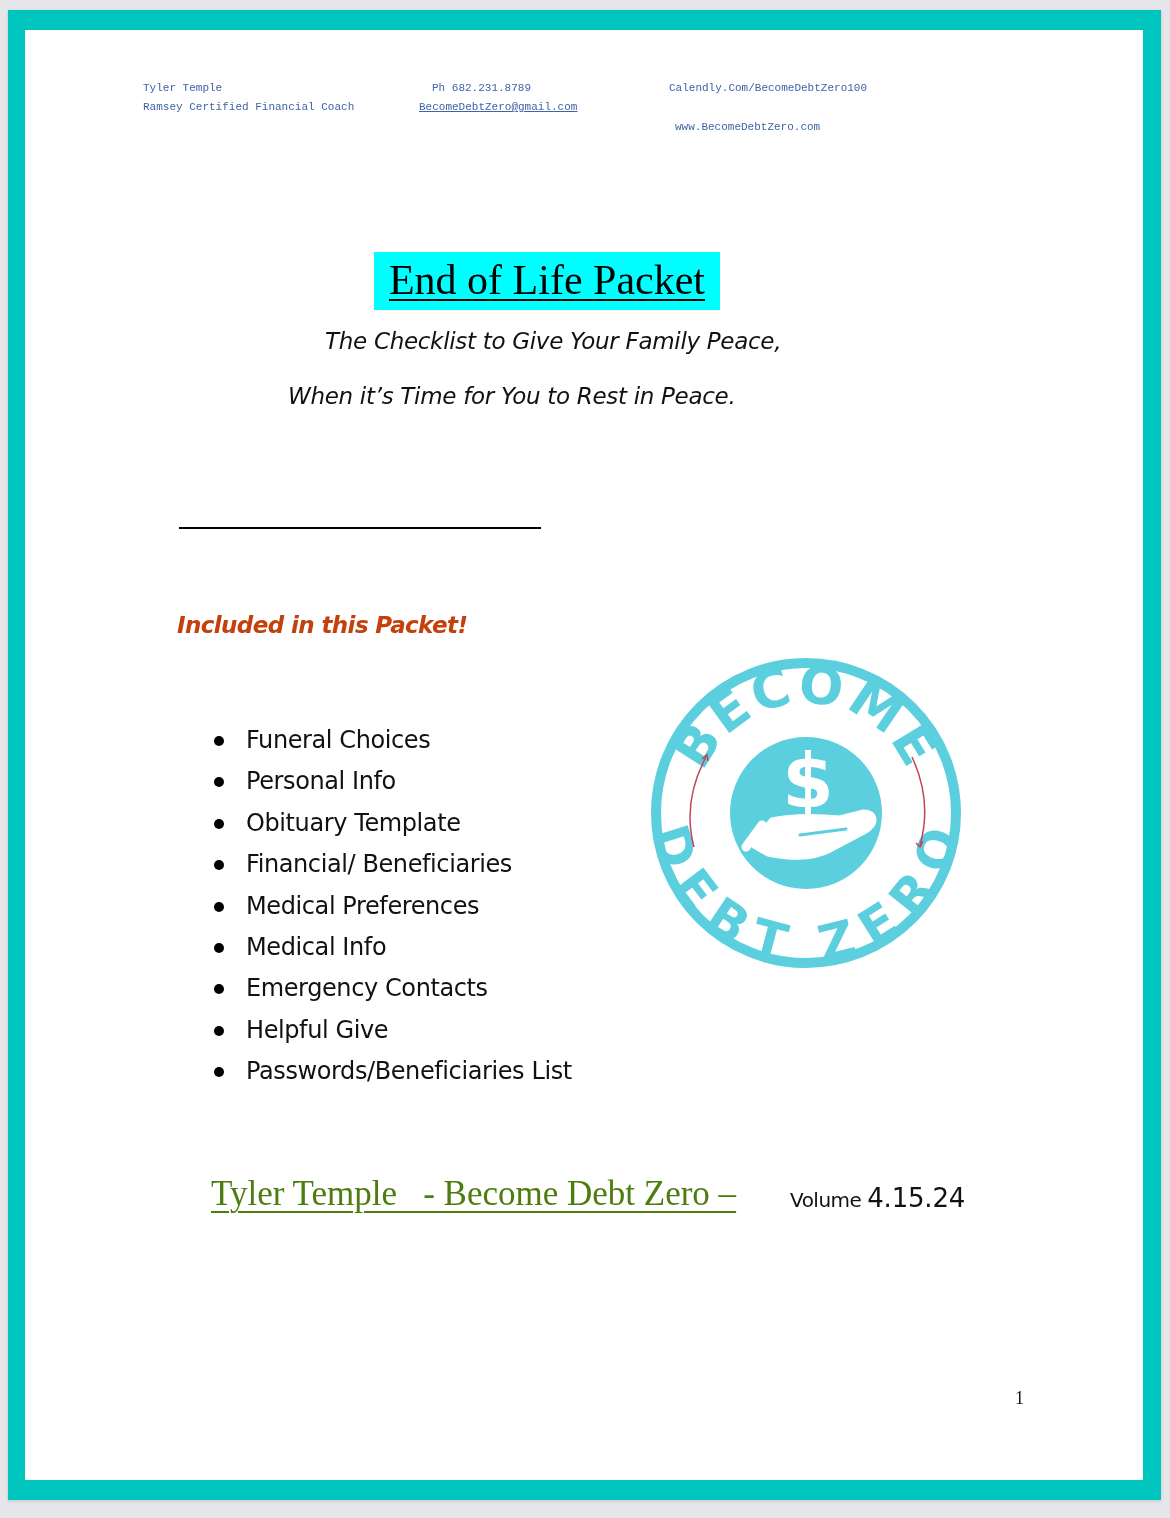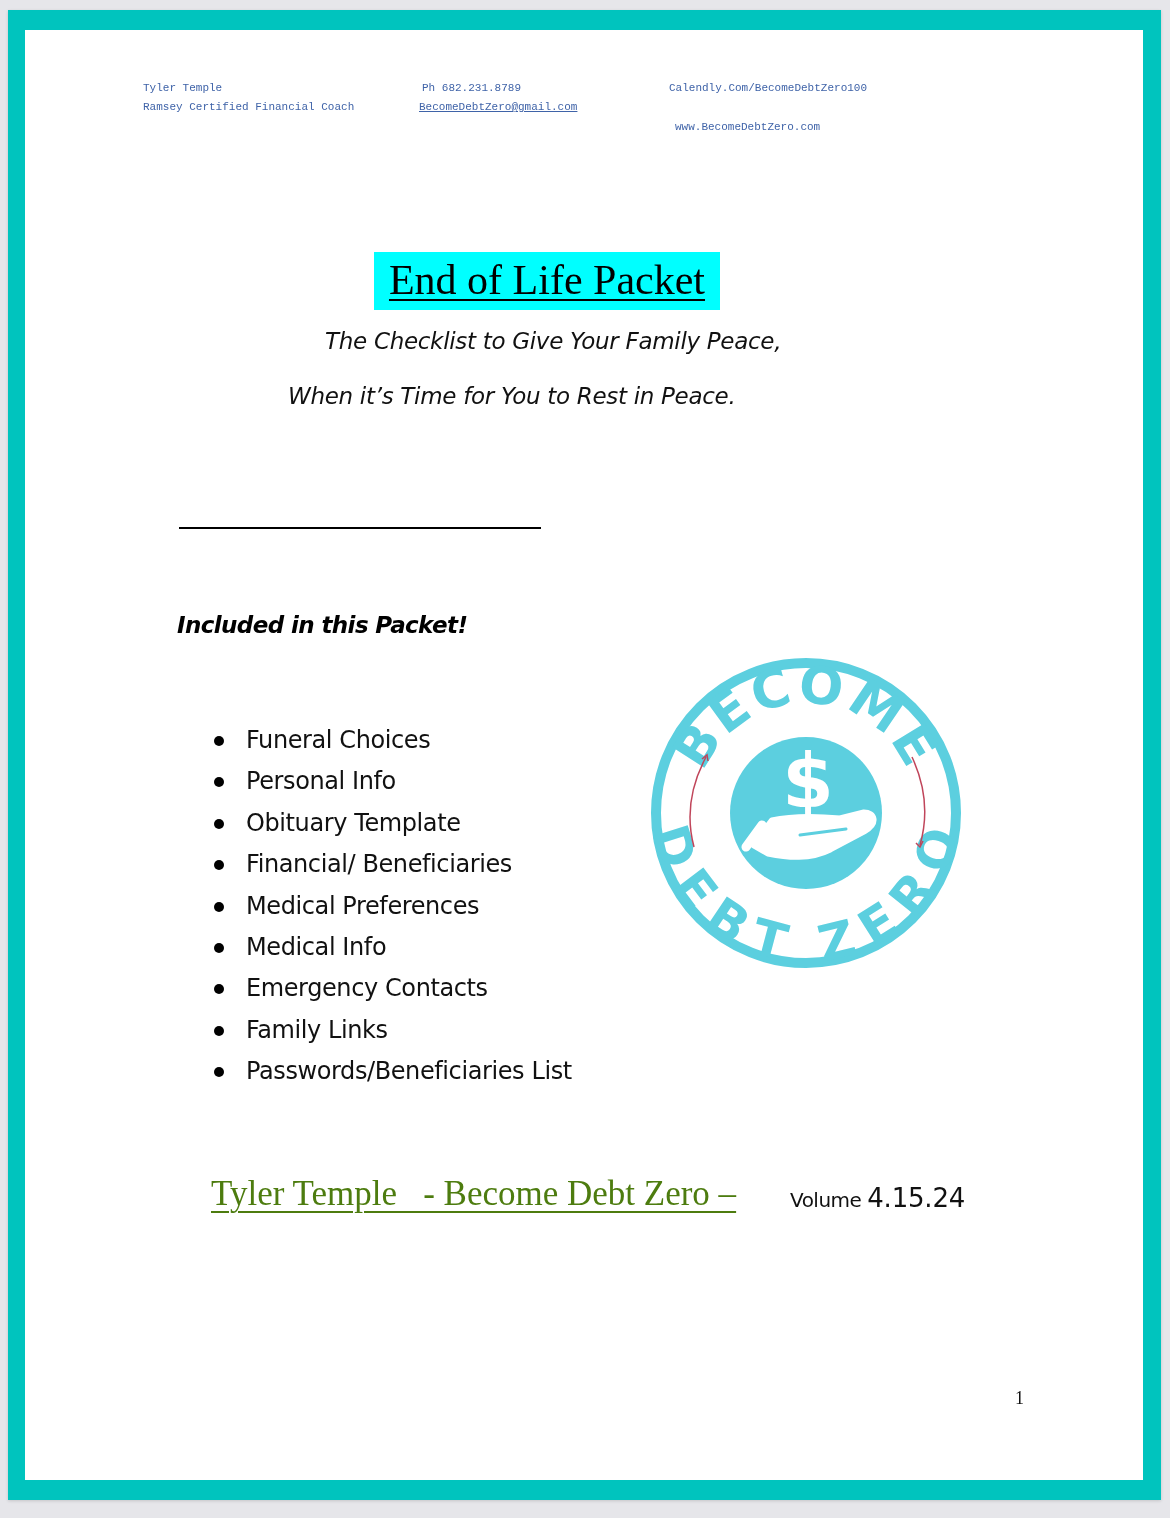--- a/index.html
+++ b/index.html
@@ -27,21 +27,21 @@
       position:absolute; font-family:"DejaVu Sans", sans-serif; font-style:italic; font-size:23px; color:#111; white-space:nowrap;
       letter-spacing:-0.3px;
     }
     .belongs {
       position:absolute; left:177px; top:503px; font-family:"DejaVu Sans", sans-serif; font-weight:bold;
       font-size:23px; color:#000; white-space:nowrap; letter-spacing:-0.6px;
     }
     .belongs .line { display:inline-block; width:362px; border-bottom:2px solid #000; height:24px; vertical-align:baseline; margin-left:2px; }
     .included {
       position:absolute; left:177px; top:612px; font-family:"DejaVu Sans", sans-serif; font-weight:bold; font-style:italic;
-      font-size:23px; color:#000000; white-space:nowrap; letter-spacing:-0.6px;
+      font-size:23px; color:#c2410c; white-space:nowrap; letter-spacing:-0.6px;
     }
     .list { position:absolute; left:210px; top:722px; margin:0; padding:0; list-style:none; }
     .list li {
       position:relative; height:41.4px; font-family:"DejaVu Sans", sans-serif; font-size:24px; color:#111;
       white-space:nowrap; line-height:36px; letter-spacing:-0.4px;
     }
     .list .bullet { position:absolute; left:4px; top:14px; width:10px; height:10px; border-radius:50%; background:#000; }
     .list .txt { position:absolute; left:36px; top:0; }
     .logo { position:absolute; left:650px; top:657px; width:312px; height:312px; }
     .footer-main {
@@ -55,21 +55,21 @@
     .pagenum { position:absolute; left:1015px; top:1388px; font-family:"Liberation Serif", serif; font-size:18px; color:#111; }
   </style>
 </head>
 <body>
 
 <div class="frame"></div>
 <div class="page"></div>
 
 <div class="hdr" style="left:143px; top:79px;">Tyler Temple</div>
 <div class="hdr" style="left:143px; top:98px;">Ramsey Certified Financial Coach</div>
-<div class="hdr" style="left:422px; top:79px;">Ph 682.231.8789</div>
+<div class="hdr" style="left:432px; top:79px;">Ph 682.231.8789</div>
 <div class="hdr" style="left:419px; top:98px;"><a>BecomeDebtZero@gmail.com</a></div>
 <div class="hdr" style="left:669px; top:79px;">Calendly.Com/BecomeDebtZero100</div>
 <div class="hdr" style="left:675px; top:98px;margin-top:20px;">www.BecomeDebtZero.com</div>
 
 <div class="title-wrap">
   <div class="title">End of Life Packet</div>
 </div>
 
 <div class="subtitle" style="left:325px; top:328px;">The Checklist to Give Your Family Peace,</div>
 <div class="subtitle" style="left:288px; top:383px;">When it’s Time for You to Rest in Peace.</div>
@@ -104,21 +104,21 @@
   <li>
       <span class="bullet"></span>
       <span class="txt">Medical Info</span>
     </li>
   <li>
       <span class="bullet"></span>
       <span class="txt">Emergency Contacts</span>
     </li>
   <li>
       <span class="bullet"></span>
-      <span class="txt">Family Links</span>
+      <span class="txt">Helpful Give</span>
     </li>
   <li>
       <span class="bullet"></span>
       <span class="txt">Passwords/Beneficiaries List</span>
     </li>
 </ul>
 
 <svg class="logo" viewBox="0 0 312 312">
   <defs>
     <path id="arcTop" d="M 46 156 A 110 110 0 0 1 266 156"></path>

